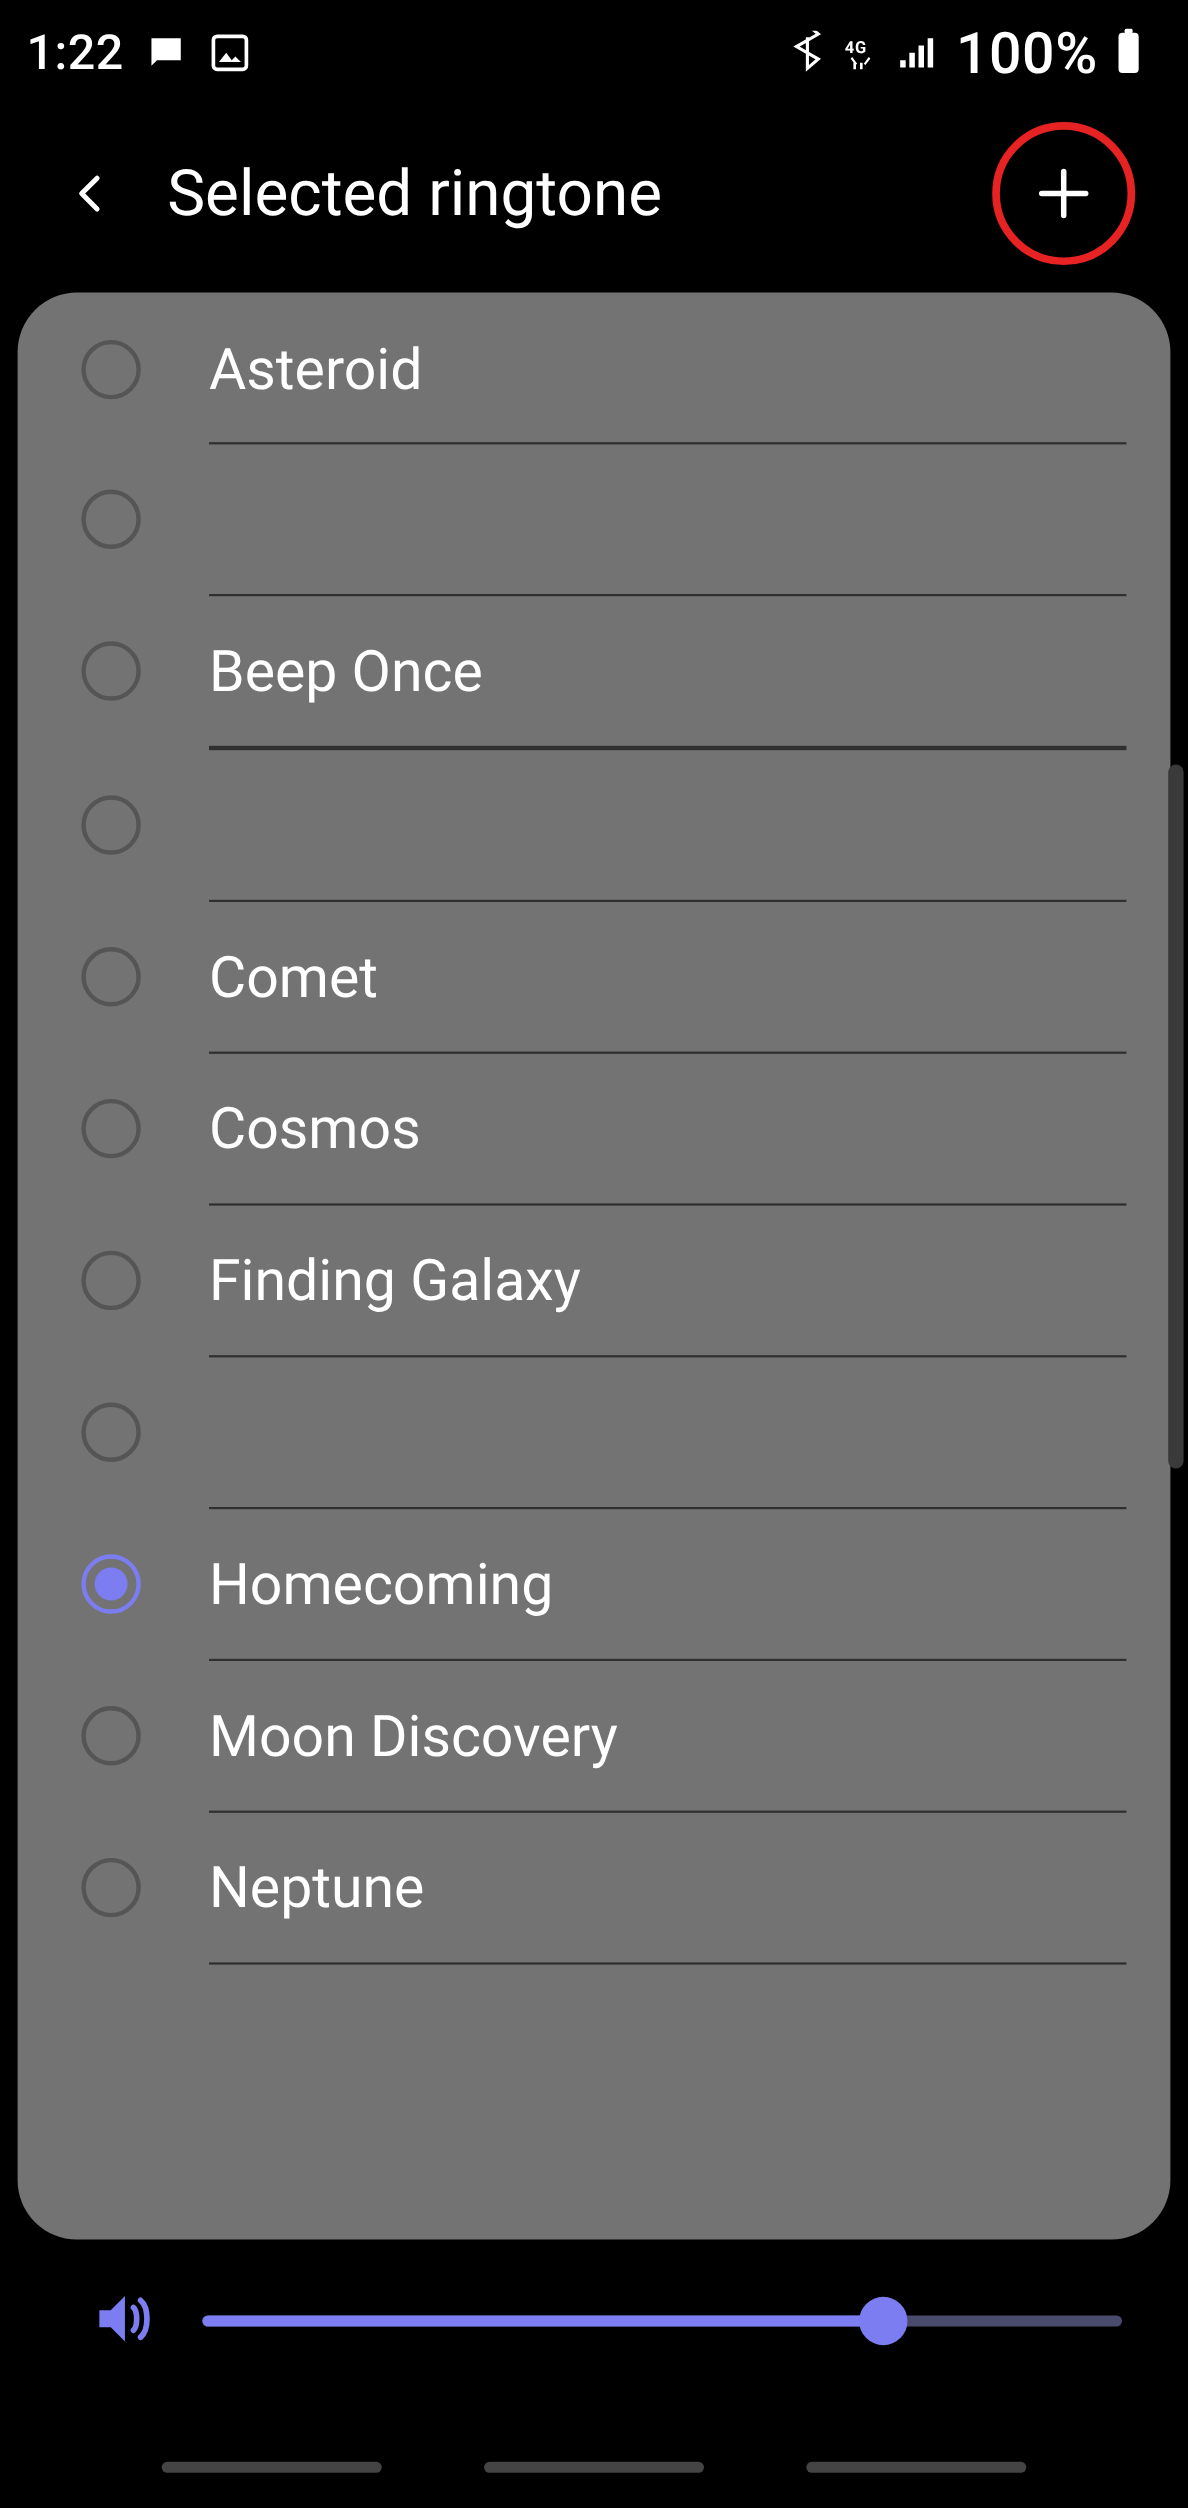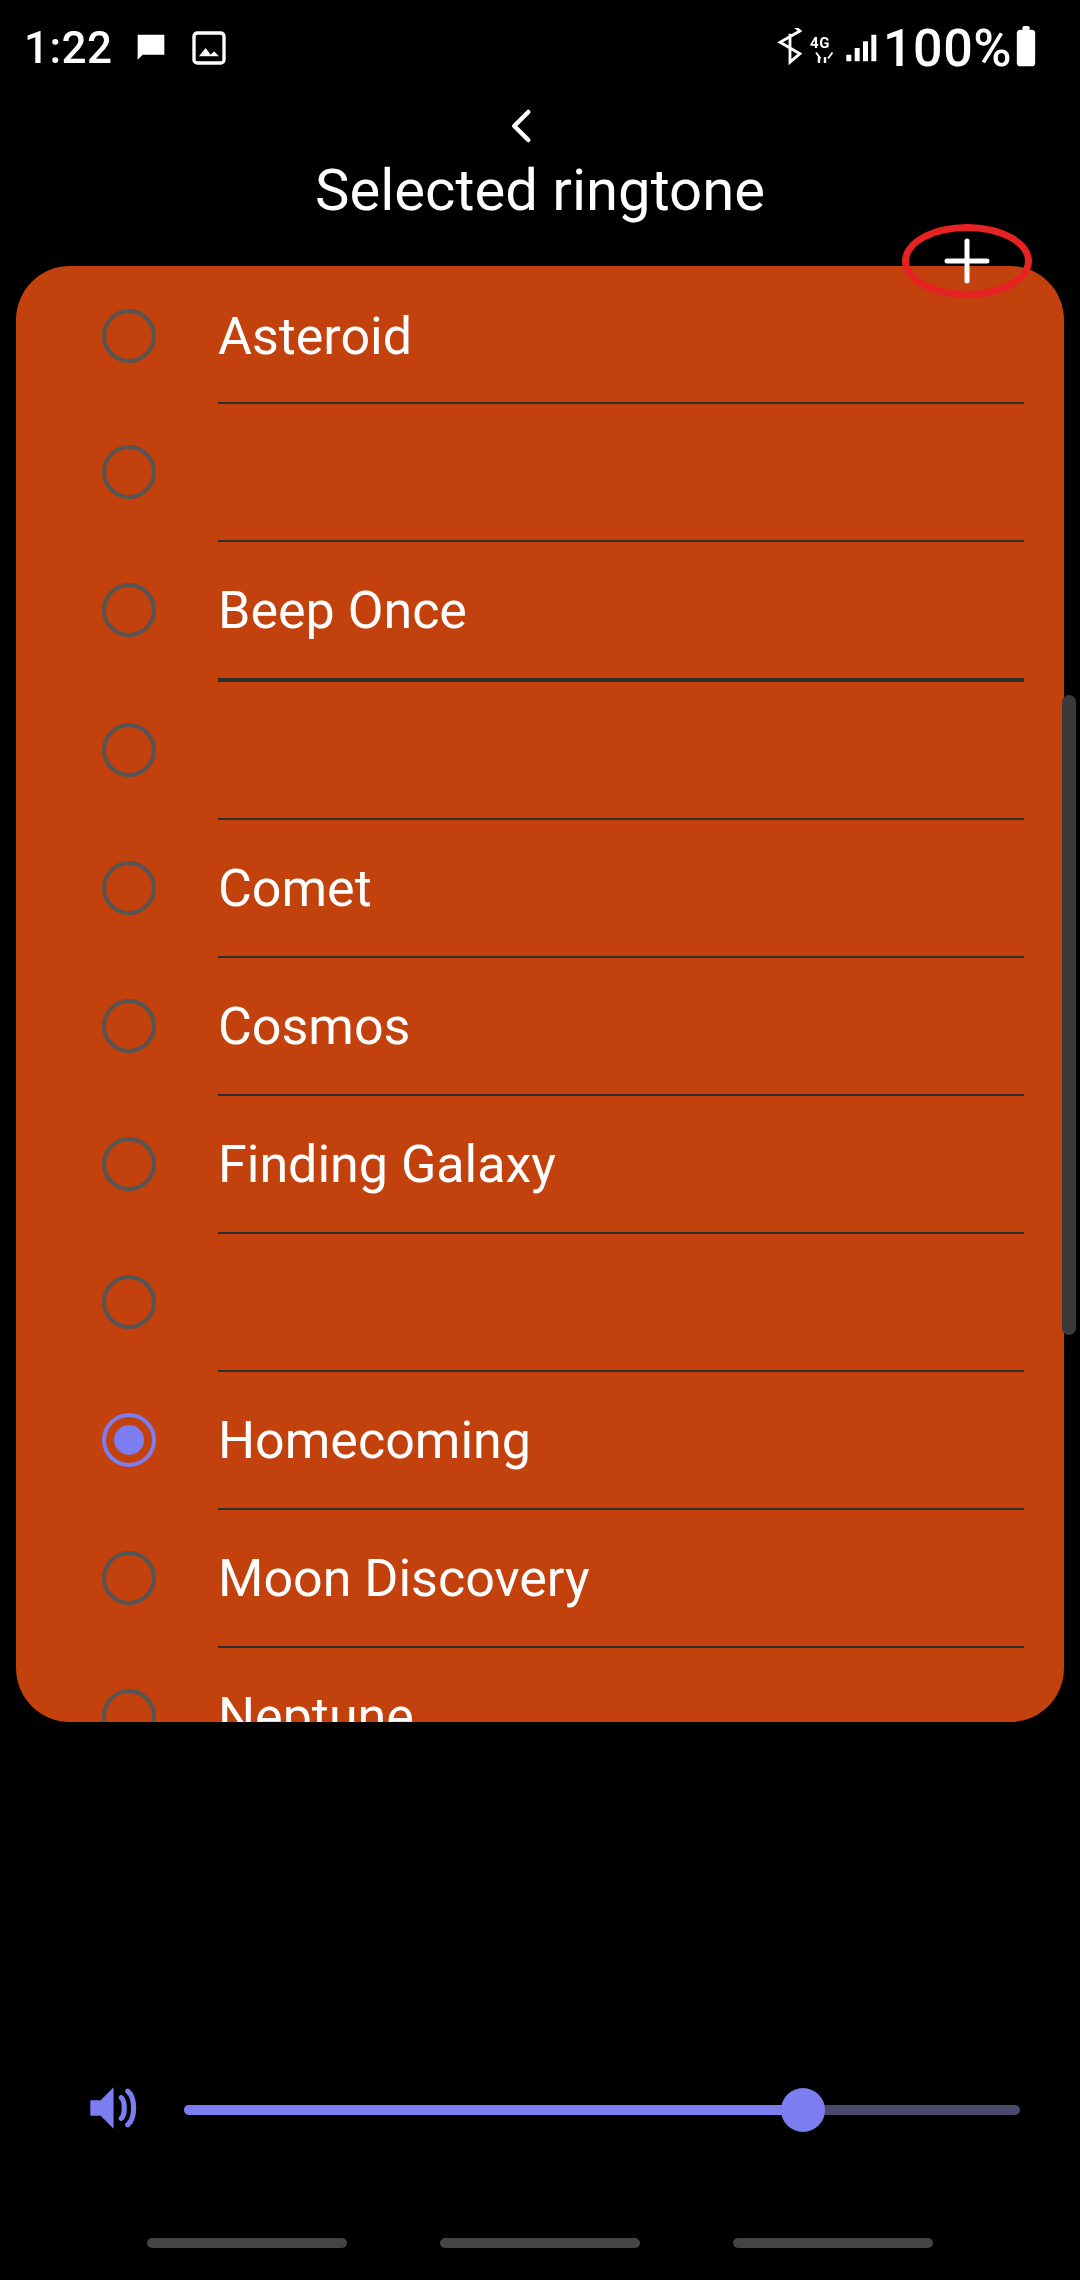--- a/index.html
+++ b/index.html
@@ -15,31 +15,30 @@
     .status-bar {
       height: 96px;
       display: flex;
       align-items: center;
       padding: 0 40px 0 24px;
       font-size: 42px;
       font-weight: 400;
       letter-spacing: 0.5px;
     }
     .status-left { display: flex; align-items: center; gap: 18px; }
-    .status-right { margin-left: auto; display: flex; align-items: center; gap: 0; }
+    .status-right { margin-left: auto; display: flex; align-items: center; gap: 14px; }
     .status-icon { display: inline-flex; align-items: center; justify-content: center; }
     .status-time { font-size: 44px; font-weight: 500; }
     .status-batt-text { font-size: 52px; font-weight: 500; }
     
     .header {
       height: 160px;
       display: flex;
       align-items: center;
       padding: 0 48px;
-      flex-direction: column;
     }
     .back-btn {
       width: 70px;
       height: 90px;
       display: flex;
       align-items: center;
       justify-content: center;
       margin-right: 34px;
     }
     .header-title {
@@ -52,25 +51,24 @@
       height: 130px;
       border: 7px solid #e62222;
       border-radius: 50%;
       display: flex;
       align-items: center;
       justify-content: center;
     }
     
     .list {
       margin: 10px 16px 0 16px;
-      background: #c2410c;
+      background: #737373;
       border-radius: 54px;
       overflow: hidden;
-      height: 1456px;
-      padding-left: 28px;
+      height: 1770px;
     }
     .row {
       display: flex;
       align-items: center;
       height: 136px;
       padding-left: 58px;
       padding-right: 40px;
     }
     .row:first-child { padding-top: 4px; }
     .radio {

